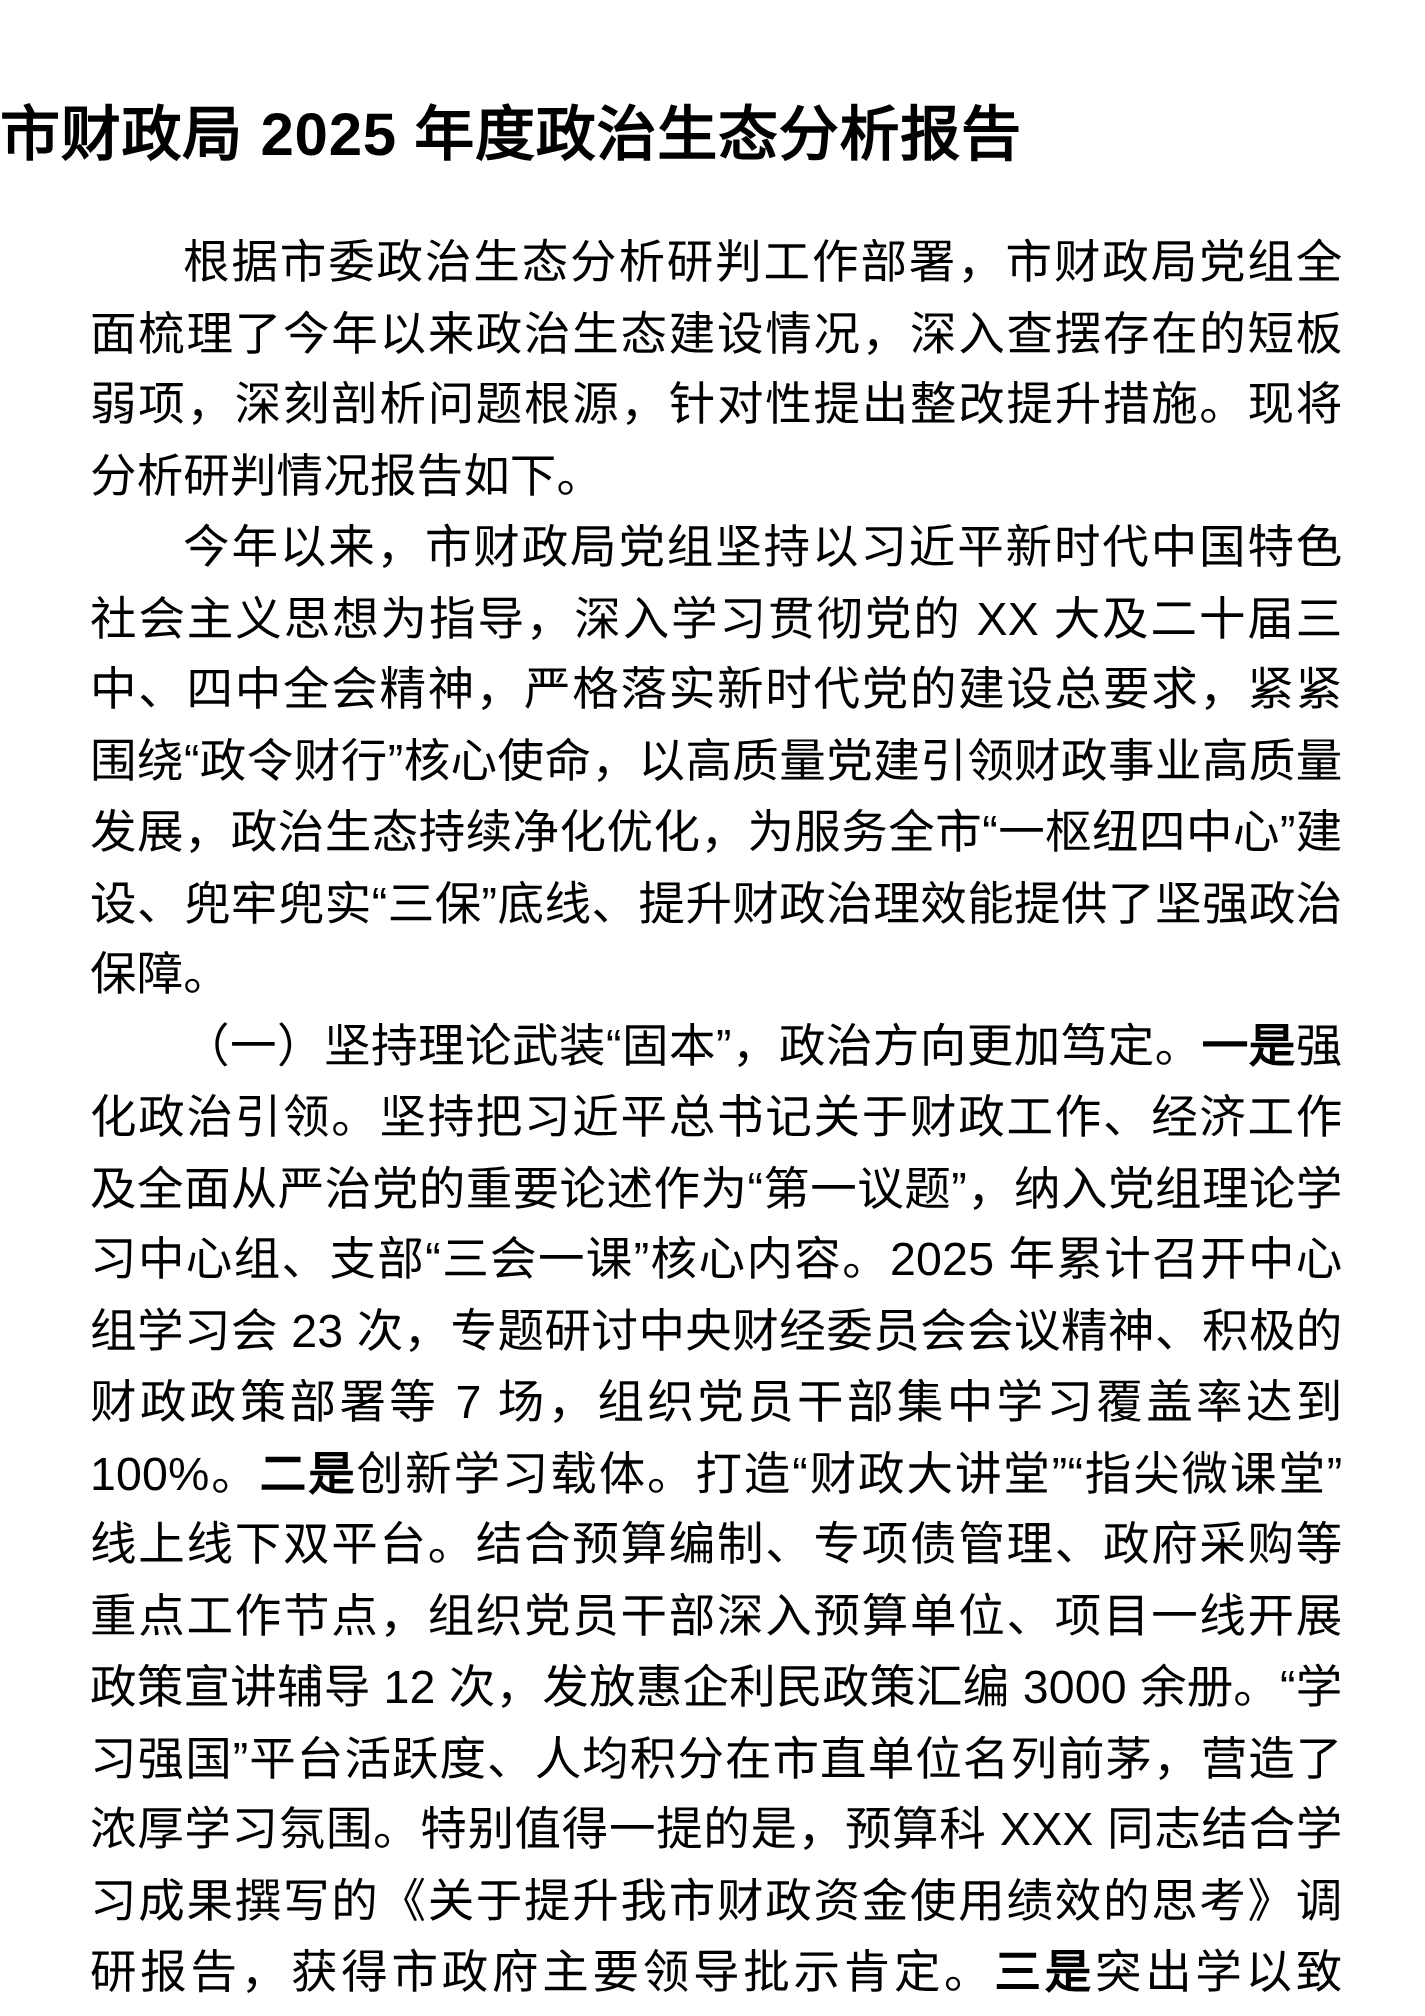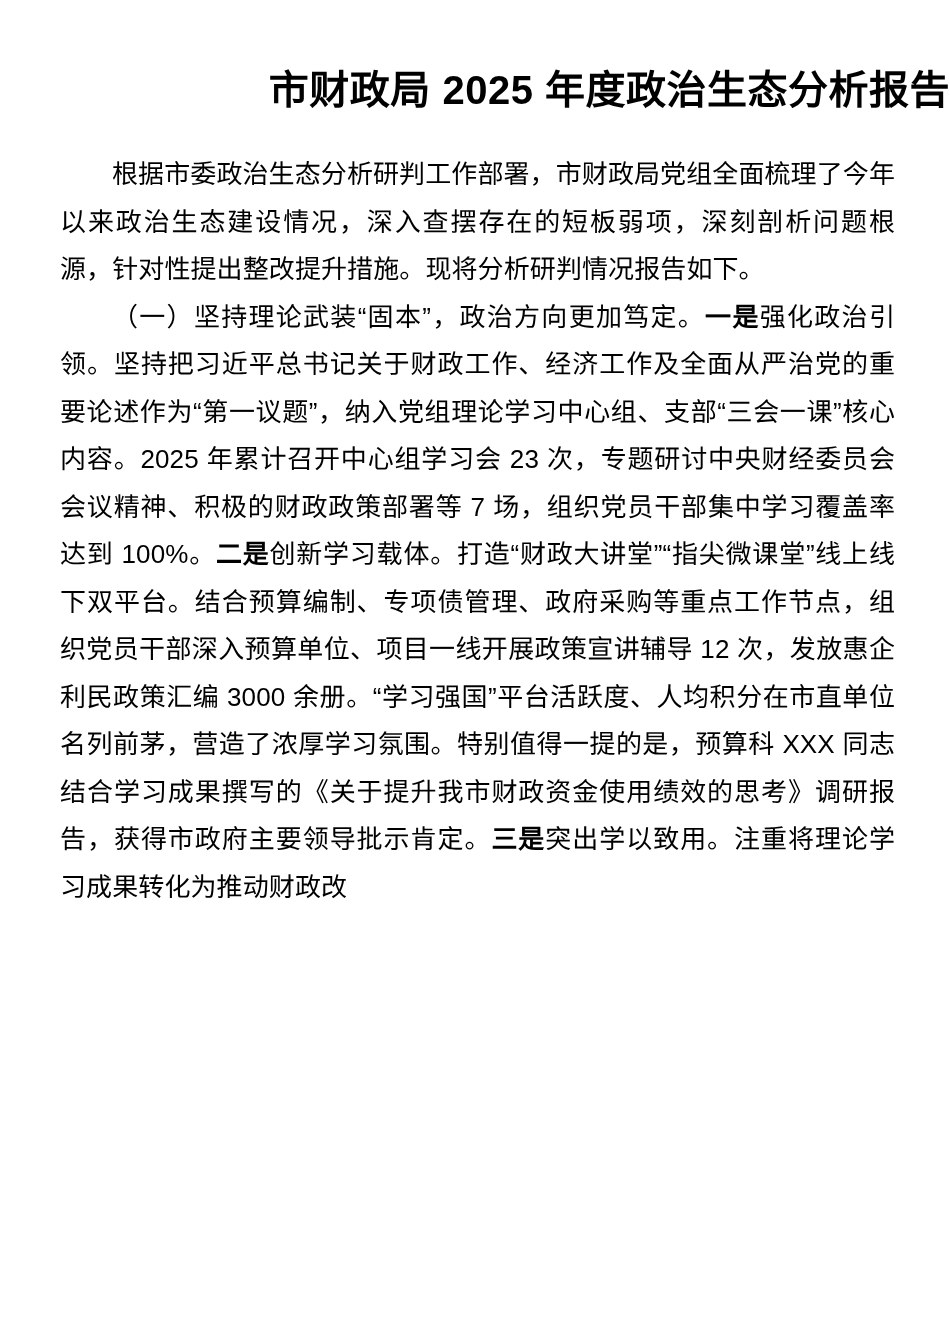--- a/index.html
+++ b/index.html
@@ -22,38 +22,38 @@
     width: 950px;
     height: 1344px;
     box-sizing: border-box;
     padding: 0;
     background: #ffffff;
   }
 
   .doc-title {
     margin: 0;
     padding: 62px 0 0 0;
-    text-align: right;
+    text-align: left;
     font-size: 40px;
     line-height: 56px;
     font-weight: 700;
     letter-spacing: 0.5px;
     color: #000000;
     white-space: nowrap;
   }
 
   .body-block {
     margin: 0;
     padding: 33px 55px 0 60px;
   }
 
   p.para {
     margin: 0;
     padding: 0;
-    font-size: 26px;
+    font-size: 31px;
     line-height: 47.5px;
     text-align: justify;
     text-justify: inter-character;
     text-indent: 2em;
     letter-spacing: 0.1px;
     color: #000000;
     font-weight: 400;
   }
 
   p.para.heading {
@@ -69,17 +69,18 @@
 
 <div class="page">
 
   <h1 class="doc-title">市财政局 2025 年度政治生态分析报告</h1>
 
   <div class="body-block">
 
     <p class="para">根据市委政治生态分析研判工作部署，市财政局党组全面梳理了今年以来政治生态建设情况，深入查摆存在的短板弱项，深刻剖析问题根源，针对性提出整改提升措施。现将分析研判情况报告如下。</p>
 
 
+    <p class="para">今年以来，市财政局党组坚持以习近平新时代中国特色社会主义思想为指导，深入学习贯彻党的 XX 大及二十届三中、四中全会精神，严格落实新时代党的建设总要求，紧紧围绕“政令财行”核心使命，以高质量党建引领财政事业高质量发展，政治生态持续净化优化，为服务全市“一枢纽四中心”建设、兜牢兜实“三保”底线、提升财政治理效能提供了坚强政治保障。</p>
 
     <p class="para"><span>（一）坚持理论武装“固本”，政治方向更加笃定。</span><b class="bold">一是</b><span>强化政治引领。坚持把习近平总书记关于财政工作、经济工作及全面从严治党的重要论述作为“第一议题”，纳入党组理论学习中心组、支部“三会一课”核心内容。2025 年累计召开中心组学习会 23 次，专题研讨中央财经委员会会议精神、积极的财政政策部署等 7 场，组织党员干部集中学习覆盖率达到 100%。</span><b class="bold">二是</b><span>创新学习载体。打造“财政大讲堂”“指尖微课堂”线上线下双平台。结合预算编制、专项债管理、政府采购等重点工作节点，组织党员干部深入预算单位、项目一线开展政策宣讲辅导 12 次，发放惠企利民政策汇编 3000 余册。“学习强国”平台活跃度、人均积分在市直单位名列前茅，营造了浓厚学习氛围。特别值得一提的是，预算科 XXX 同志结合学习成果撰写的《关于提升我市财政资金使用绩效的思考》调研报告，获得市政府主要领导批示肯定。</span><b class="bold">三是</b><span>突出学以致用。注重将理论学习成果转化为推动财政改</span></p>
 
   </div>
 </div>
 
 </body></html>

